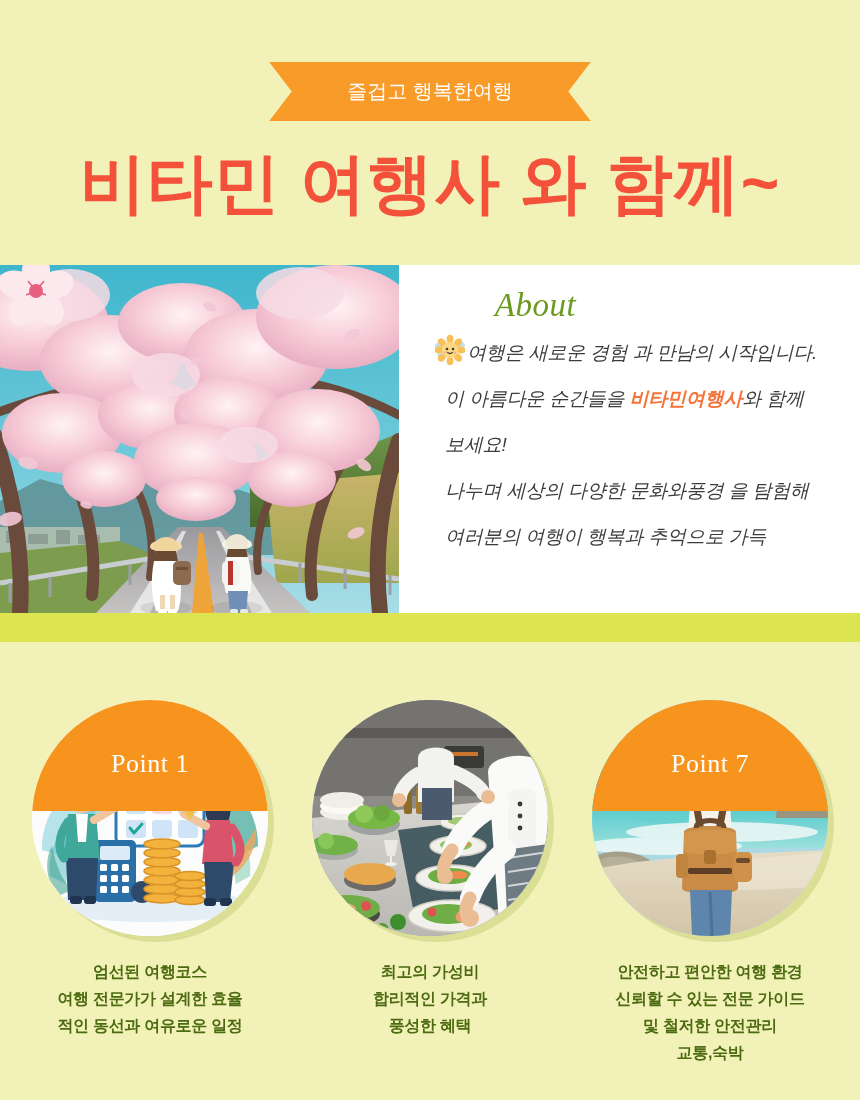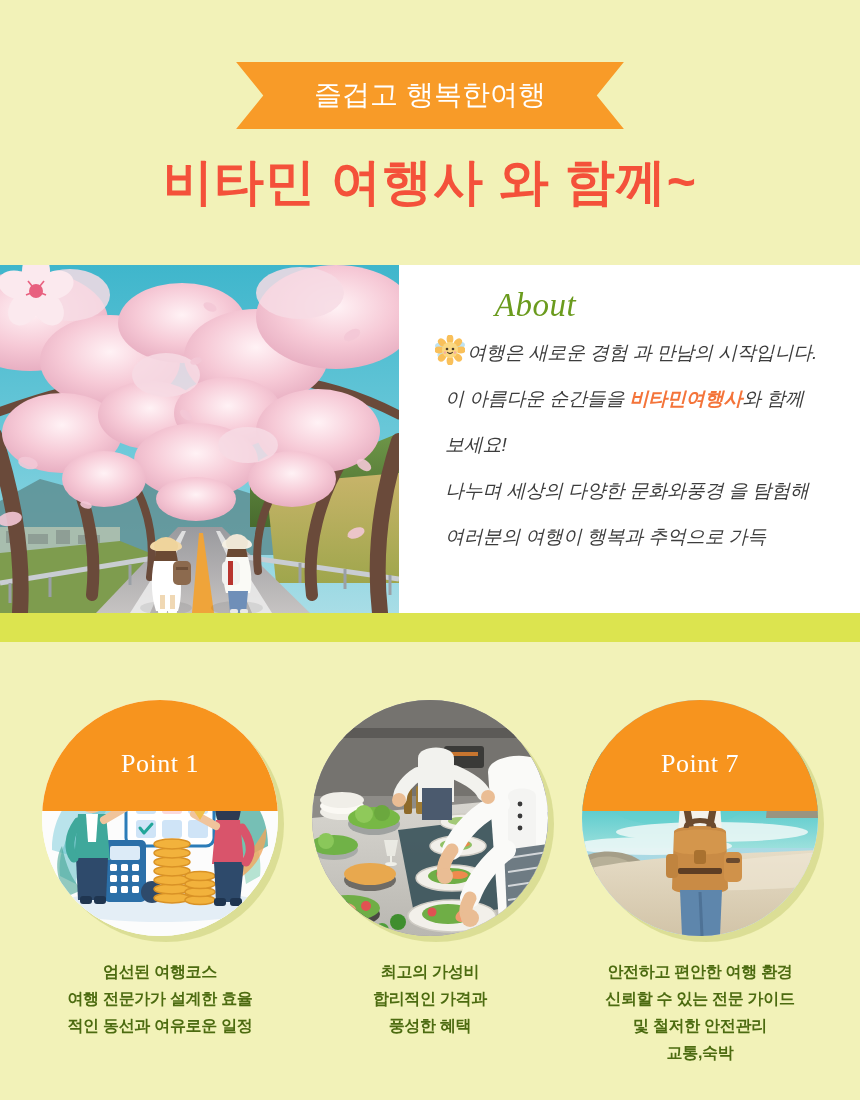--- a/index.html
+++ b/index.html
@@ -35,29 +35,29 @@
     display: flex;
     justify-content: center;
     align-items: center;
   }
   .ribbon-inner {
     position: relative;
     background: #F89B28;
     -webkit-clip-path: polygon(0% 0%, 100% 0%, 93% 50%, 100% 100%, 0% 100%, 7% 50%);
     clip-path: polygon(0% 0%, 100% 0%, 93% 50%, 100% 100%, 0% 100%, 7% 50%);
     padding: 19px 78px 20px 78px;
-    font-size: 28px;
+    font-size: 20px;
     color: #FFFFFF;
     line-height: 1;
   }
 
   .main-title {
     margin-top: 26px;
     color: #F4513A;
-    font-size: 50px;
+    font-size: 66px;
     font-weight: bold;
     letter-spacing: 1px;
     line-height: 1.1;
   }
 
   
   .about-section {
     position: absolute;
     top: 265px;
     left: 0;
@@ -130,21 +130,21 @@
 
   
   .points {
     position: absolute;
     top: 700px;
     left: 0;
     width: 860px;
     display: flex;
     justify-content: center;
     align-items: flex-start;
-    gap: 30px;
+    gap: 40px;
   }
 
   .point-col {
     width: 240px;
     display: flex;
     flex-direction: column;
     align-items: center;
   }
 
   .point-circle {

